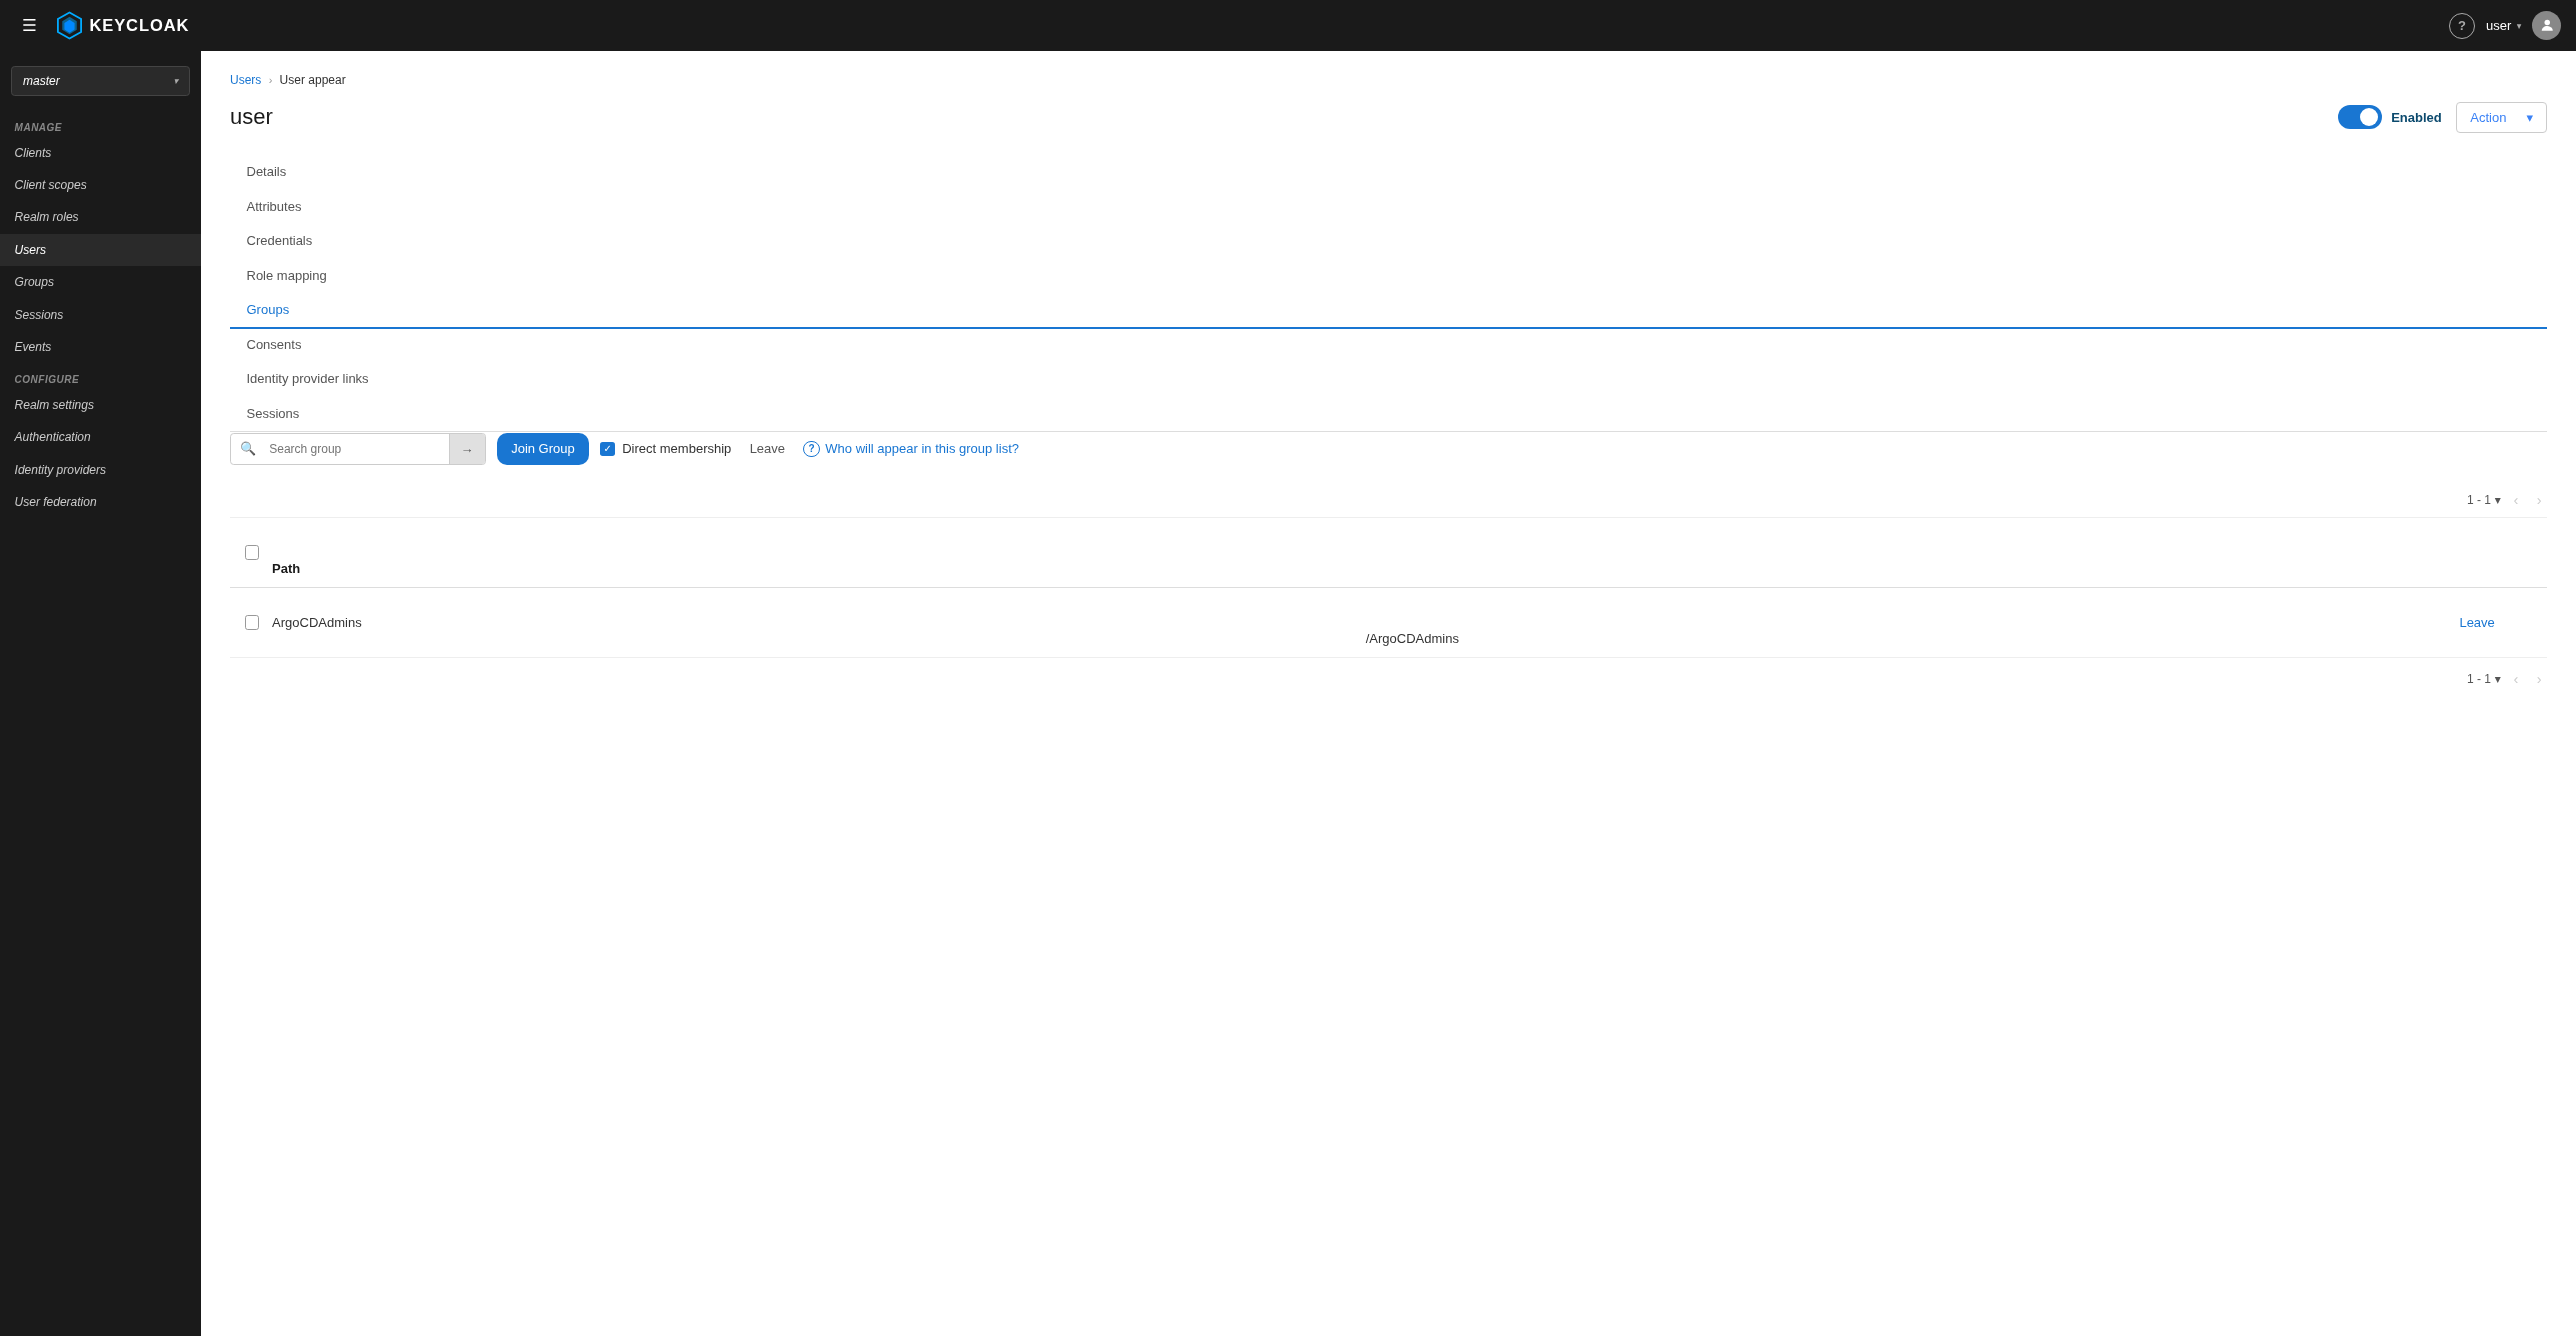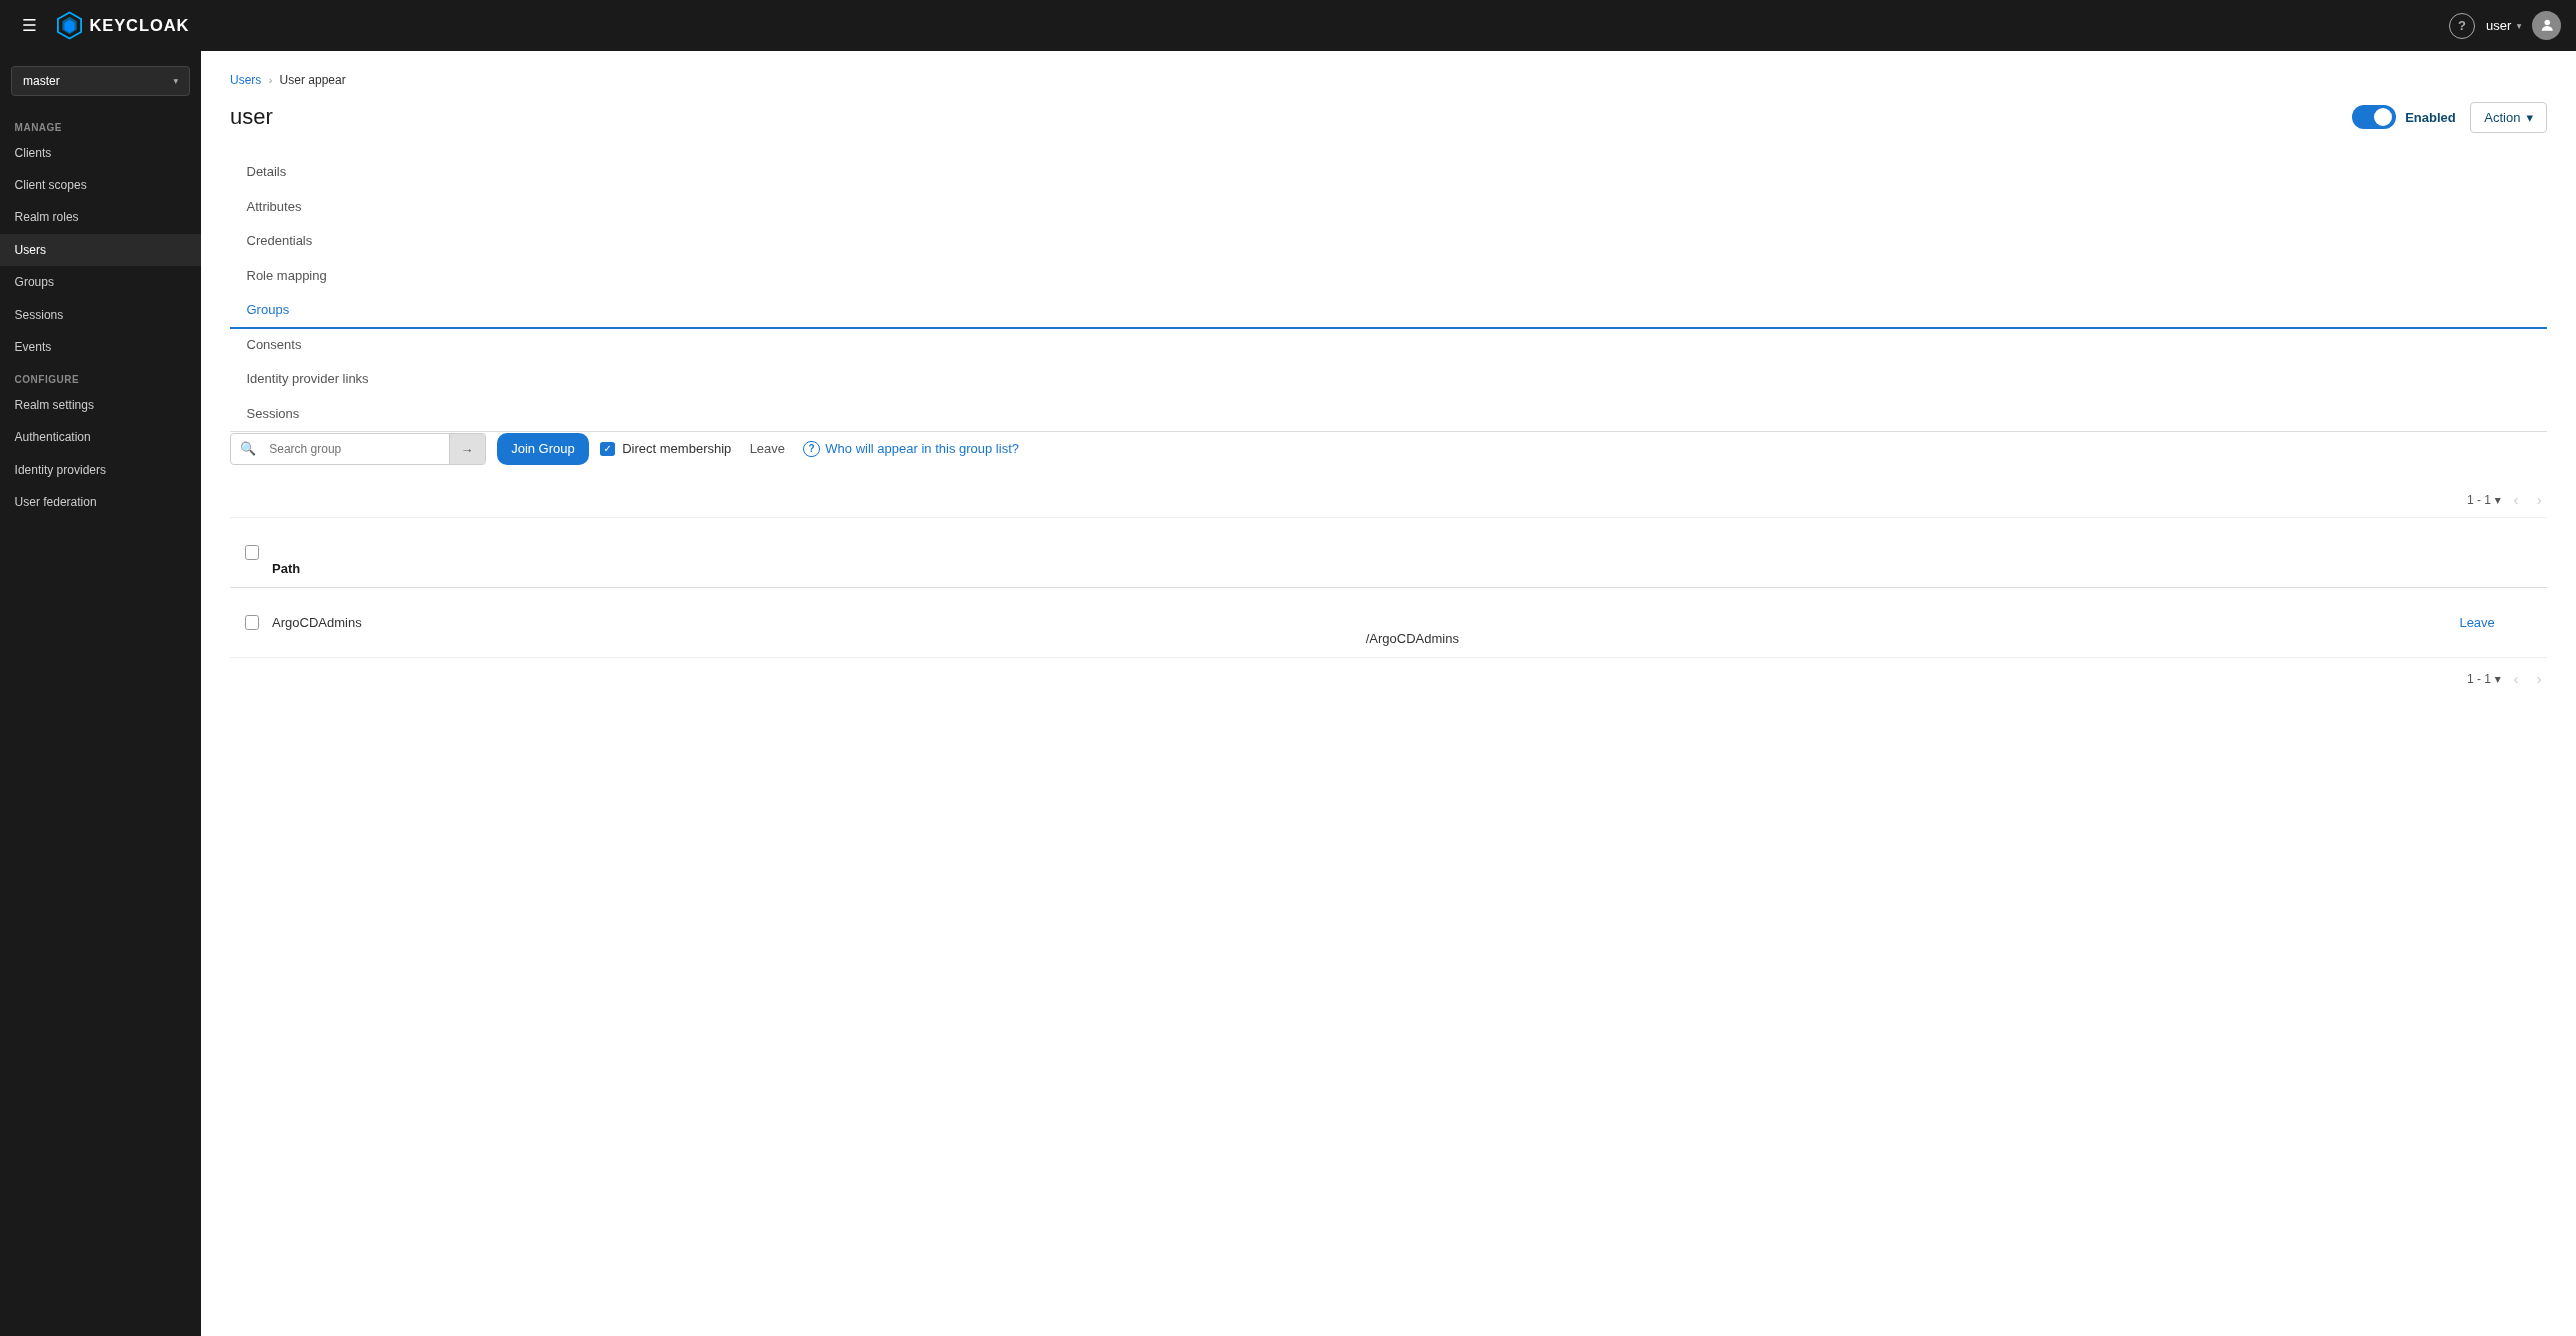--- a/index.html
+++ b/index.html
@@ -75,20 +75,21 @@
       min-height: calc(100vh - 51px);
     }
 
     
     .sidebar {
       width: 201px;
       background: #1a1a1a;
       min-height: calc(100vh - 51px);
       padding: 14.6px 0;
       flex-shrink: 0;
+      font-style: italic;
     }
     .realm-selector {
       margin: 0 11px 14.6px 11px;
       background: #2a2a2a;
       border: 0.9px solid #444;
       border-radius: 3.7px;
       padding: 7.3px 11px;
       color: #fff;
       display: flex;
       align-items: center;
@@ -181,22 +182,22 @@
     .toggle-label { font-size: 13px; color: #0c4a6e; font-weight: bold; }
     .action-btn {
       border: 0.9px solid #ccc;
       border-radius: 4px;
       background: #fff;
       padding: 7.3px 13px;
       cursor: pointer;
       font-size: 13px;
       display: flex;
       align-items: center;
-      gap: 6px;
-      color: #0c4a6e;
+      gap: 20px;
+      color: #3b82f6;
     }
 
     
     .tabs {
       display: flex;
       border-bottom: 0.9px solid #ddd;
       margin-bottom: 1px;
       flex-direction: column;
     }
     .tab {

